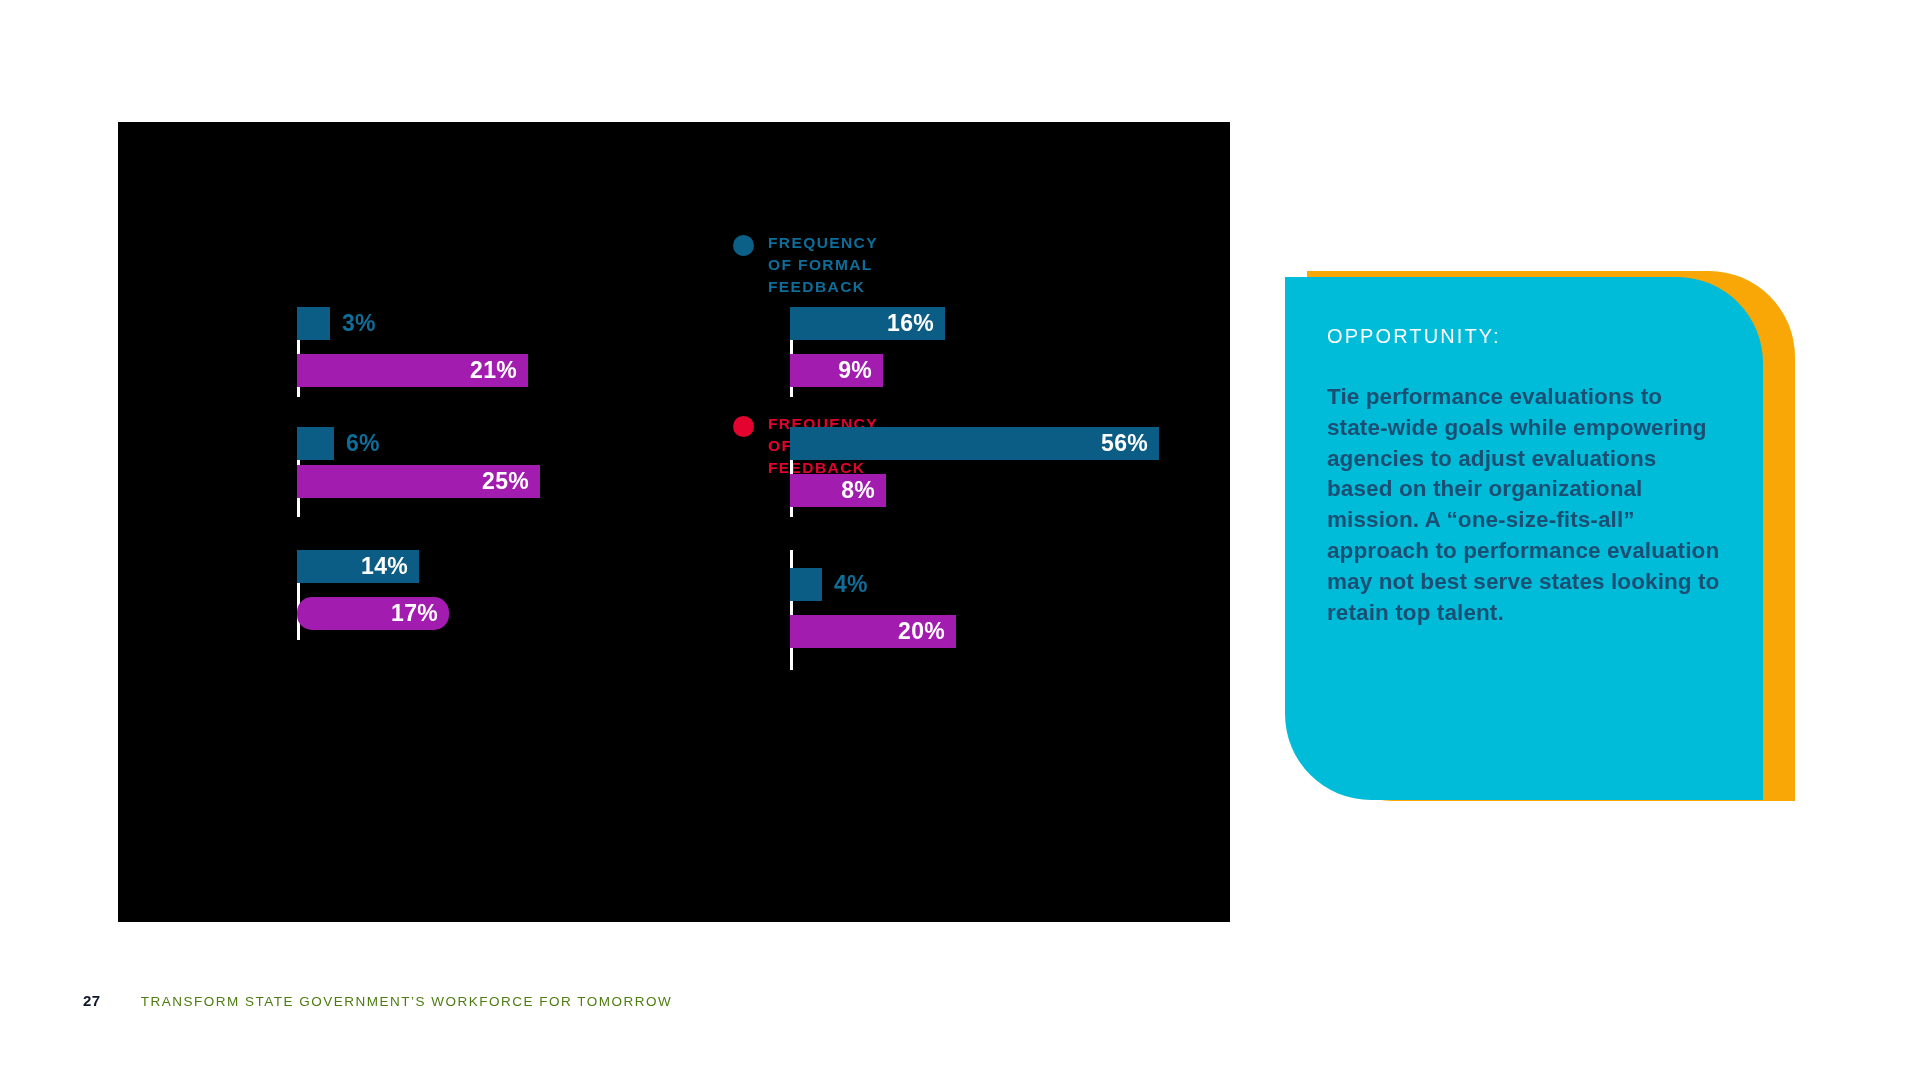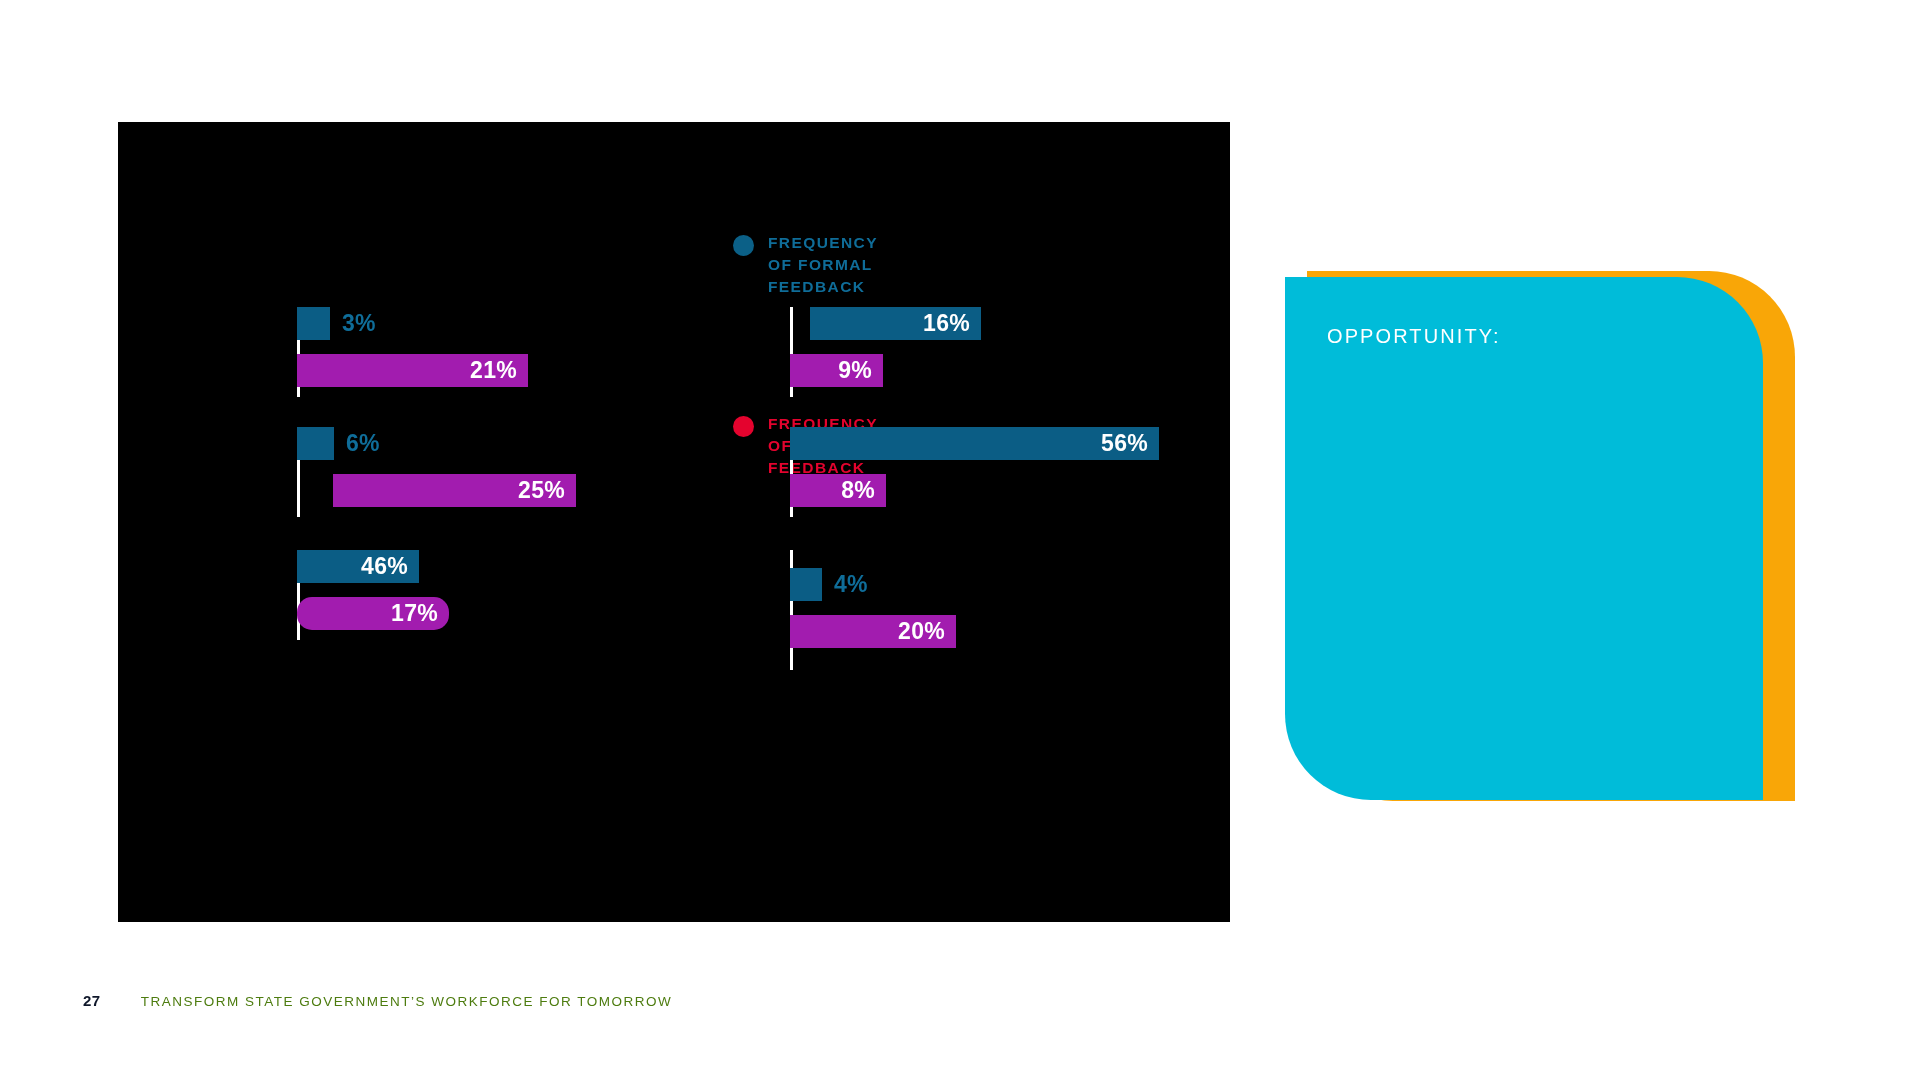--- a/index.html
+++ b/index.html
@@ -110,45 +110,45 @@
       </div>
     </div>
   </div>
 
   <div class="bar-group" style="left:179px; top:305px; width:400px; height:90px;">
     <span class="axis-line"></span>
     <div class="bar-row" style="top:0;">
       <div class="bar formal has-outside" style="width:37px;"></div>
       <span class="bar-value outside formal-txt">6%</span>
     </div>
-    <div class="bar-row" style="top:47px;margin-left:36px;">
+    <div class="bar-row" style="top:38px;">
       <div class="bar informal" style="width:243px;">
         <span class="bar-value">25%</span>
       </div>
     </div>
   </div>
 
   <div class="bar-group" style="left:179px; top:428px; width:400px; height:90px;">
     <span class="axis-line"></span>
     <div class="bar-row" style="top:0;">
       <div class="bar formal" style="width:122px;">
-        <span class="bar-value">46%</span>
+        <span class="bar-value">14%</span>
       </div>
     </div>
     <div class="bar-row" style="top:47px;">
       <div class="bar informal" style="width:152px;border-radius:15px;">
         <span class="bar-value">17%</span>
       </div>
     </div>
   </div>
 
   <div class="bar-group" style="left:672px; top:185px; width:420px; height:90px;">
     <span class="axis-line"></span>
     <div class="bar-row" style="top:0;">
-      <div class="bar formal" style="width:171px;margin-left:20px;">
+      <div class="bar formal" style="width:155px;">
         <span class="bar-value">16%</span>
       </div>
     </div>
     <div class="bar-row" style="top:47px;">
       <div class="bar informal" style="width:93px;">
         <span class="bar-value">9%</span>
       </div>
     </div>
   </div>
 
@@ -178,19 +178,20 @@
       </div>
     </div>
   </div>
 
 </div>
 
 <div id="callout-wrap">
   <div id="callout-accent"></div>
   <div id="callout-card">
     <div id="callout-title">OPPORTUNITY:</div>
+    <div id="callout-body">Tie performance evaluations to state-wide goals while empowering agencies to adjust evaluations based on their organizational mission. A “one-size-fits-all” approach to performance evaluation may not best serve states looking to retain top talent.</div>
   </div>
 </div>
 
 <div id="footer">
   <span id="page-number">27</span>
   <span id="footer-title">TRANSFORM STATE GOVERNMENT’S WORKFORCE FOR TOMORROW</span>
 </div>
 
 </body></html>

